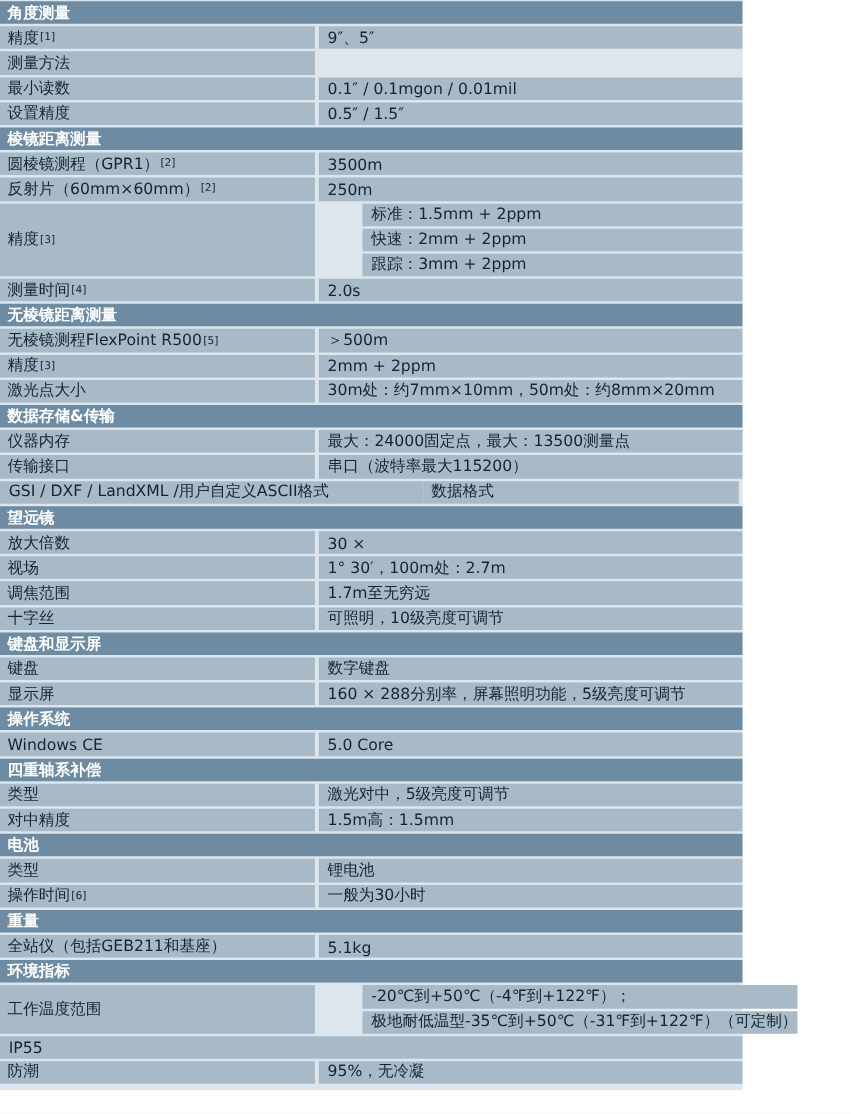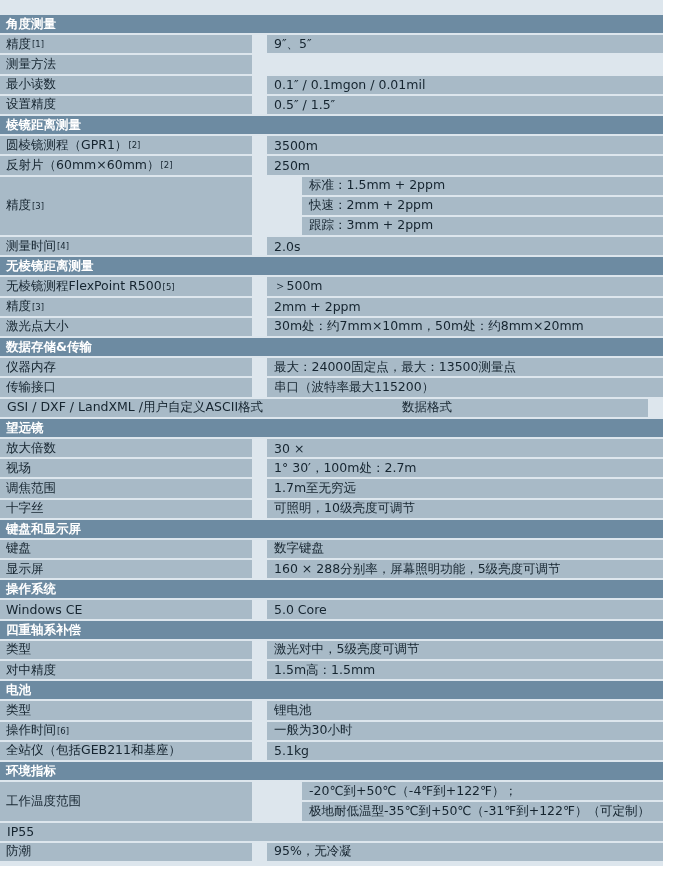--- a/index.html
+++ b/index.html
@@ -4,40 +4,40 @@
 <style>
   * { box-sizing: border-box; }
   html, body { margin: 0; padding: 0; background: #ffffff; }
   body {
     width: 681px;
     font-family: "DejaVu Sans", "Liberation Sans", sans-serif;
     font-size: 12.5px;
     color: #15242f;
   }
   .spec-table {
-    width: 663px;
+    width: 594px;
     background: #dde6ed;           
-    padding: 15px 0 3px 0;
+    padding: 1px 0 3px 0;
   }
   .sec {
     height: 18.2px;
     line-height: 18.2px;
     background: #6d8ba2;
     color: #ffffff;
     font-weight: bold;
     padding-left: 6px;
     margin-bottom: 2px;
     overflow: hidden;
     white-space: nowrap;
   }
   .row { display: flex; margin-bottom: 2px; }
   .cell { background: #a8bac7; overflow: hidden; white-space: nowrap; }
   .label {
     width: 252px;
-    margin-right: 15px;
+    margin-right: 3px;
     padding-left: 6px;
     display: flex;
     align-items: center;
     flex-shrink: 0;
   }
   .value {
     flex: 1;
     padding-left: 7px;
     display: flex;
     align-items: center;
@@ -230,20 +230,21 @@
       <div class="cell value">锂电池</div>
     </div>
   <div class="row single">
       <div class="cell label">
         <span>操作时间</span>
         <sup>[6]</sup>
       </div>
       <div class="cell value">一般为30小时</div>
     </div>
 
+  <div class="sec">重量</div>
   <div class="row single">
       <div class="cell label">
         <span>全站仪（包括GEB211和基座）</span>
       </div>
       <div class="cell value">5.1kg</div>
     </div>
 
   <div class="sec">环境指标</div>
   <div class="row">
       <div class="cell label">

